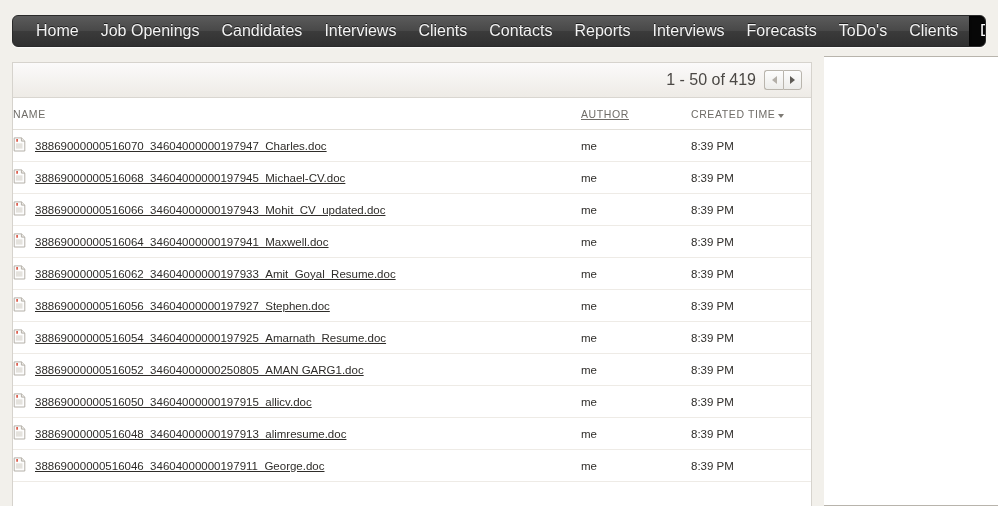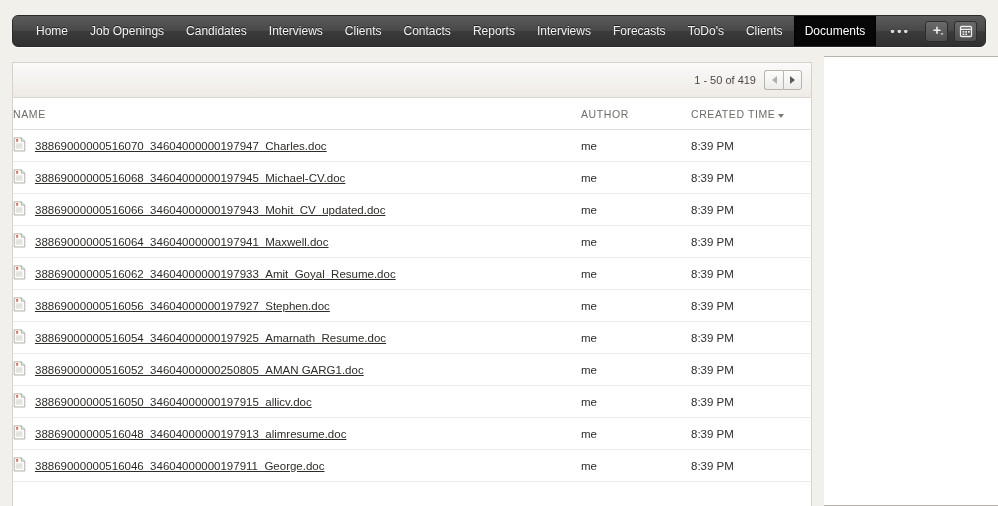--- a/index.html
+++ b/index.html
@@ -18,21 +18,21 @@
     background: linear-gradient(to bottom, #5b5b5b 0%, #484848 50%, #3b3b3b 51%, #303030 100%);
     border-radius: 6px;
     border: 1px solid #2a2a2a;
     box-shadow: 0 1px 1px rgba(255,255,255,0.75);
     display: flex; align-items: stretch;
     overflow: hidden;
   }
   .navtabs { display: flex; align-items: stretch; padding-left: 12px; }
   .navtab {
     display: flex; align-items: center; padding: 11px 11px;
-    color: #f3f3f3; font-size: 12px; white-space: nowrap;
+    color: #f3f3f3; font-size: 16px; white-space: nowrap;
     text-shadow: 0 -1px 0 rgba(0,0,0,0.6);
     cursor: pointer;
   }
   .navtab.active {
     background: #070707;
     color: #ffffff;
     box-shadow: inset 0 1px 3px rgba(0,0,0,0.9);
   }
   .navtab.more { letter-spacing: 2px; font-size: 13px; color: #dcdcdc; padding: 0 14px; }
   .navright { margin-left: auto; display: flex; align-items: center; padding-right: 8px; gap: 6px; }
@@ -109,21 +109,21 @@
     border: 1px solid #d6d3cd;
     border-bottom: none;
     position: relative; overflow: hidden;
   }
   .toolbar {
     height: 35px; background: linear-gradient(to bottom, #fbfafa, #eeebe6);
     border-bottom: 1px solid #d9d6d0;
     display: flex; align-items: center; justify-content: flex-end;
     padding-right: 9px; gap: 8px;
   }
-  .pagecount { font-size: 11px; color: #4b4845; }
+  .pagecount { font-size: 16px; color: #4b4845; }
   .pager { display: flex; }
   .pagerbtn {
     width: 19px; height: 20px;
     background: linear-gradient(to bottom, #fdfdfd, #ececea);
     border: 1px solid #b9b5ad;
     display: flex; align-items: center; justify-content: center;
     cursor: pointer;
   }
   .pagerbtn.prev { border-radius: 3px 0 0 3px; border-right: none; }
   .pagerbtn.next { border-radius: 0 3px 3px 0; }
@@ -131,21 +131,21 @@
   .arrR { width: 0; height: 0; border-top: 4px solid transparent; border-bottom: 4px solid transparent; border-left: 5px solid #5e5b56; }
 
   table.files { width: 100%; border-collapse: collapse; table-layout: fixed; }
   table.files th {
     font-size: 10.5px; font-weight: normal; color: #6f6c67;
     letter-spacing: 0.6px; text-align: left;
     padding: 10px 0 9px 0; border-bottom: 1px solid #e2dfd9;
     background: #fff;
   }
   th.c-name { padding-left: 25px; }
-  th.c-author { width: 110px; }
+  th.c-author { width: 110px; text-decoration: underline; }
   th.c-time { width: 120px; }
   table.files td {
     font-size: 11.5px; color: #2f2d2a;
     padding: 7px 0; border-bottom: 1px solid #eeebe6;
     white-space: nowrap; overflow: hidden; text-overflow: ellipsis;
   }
   td.c-name { padding-left: 25px; }
   td.c-name .cell { display: flex; align-items: center; gap: 9px; text-decoration: underline; }
   td.c-author, td.c-time { color: #58554f; font-size: 11px; }
   .sortcaret { display: inline-block; width: 0; height: 0; margin-left: 3px;

